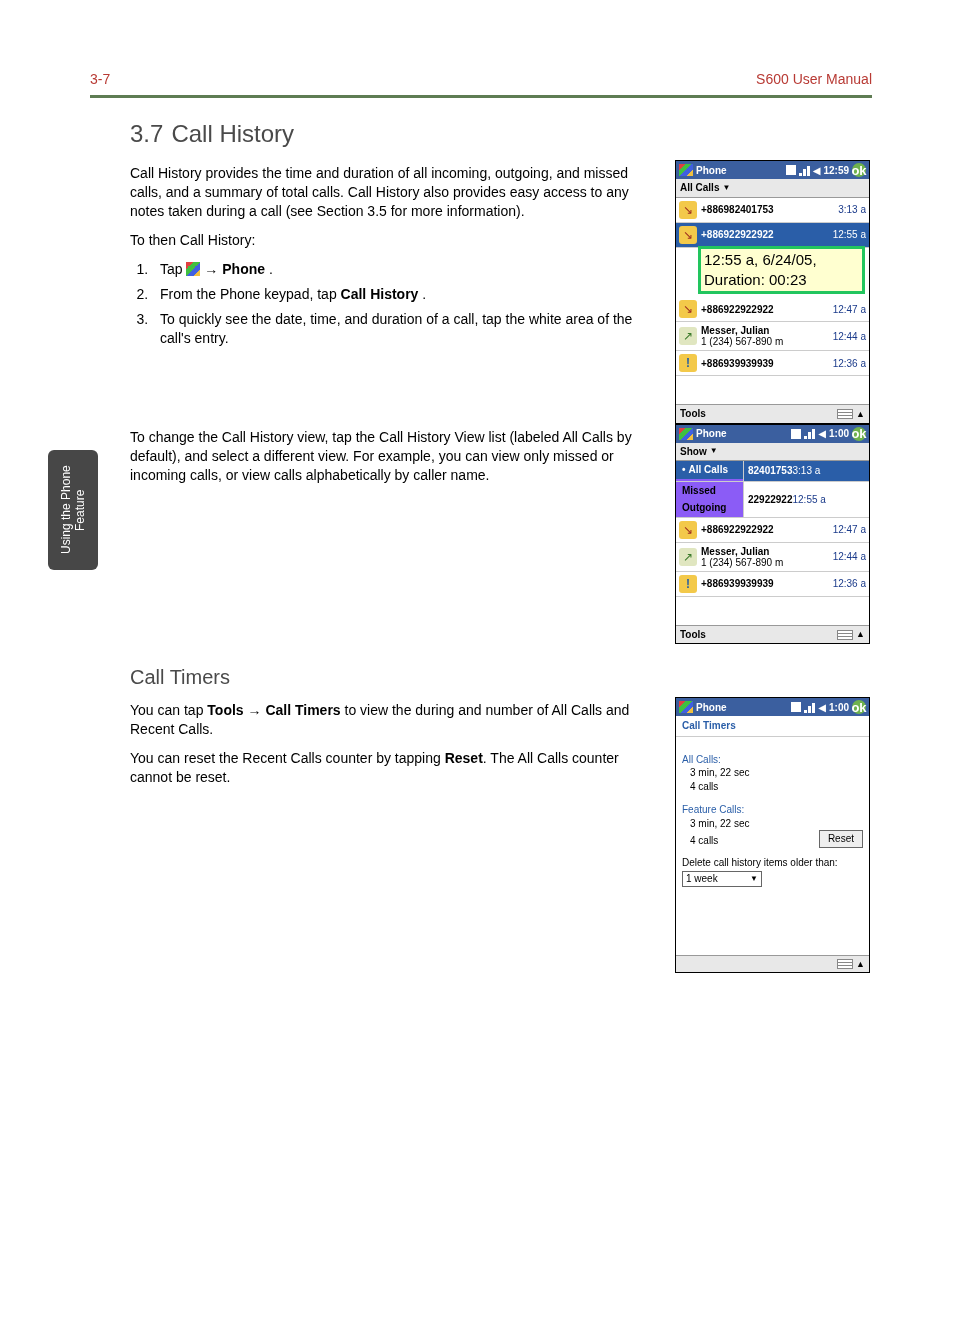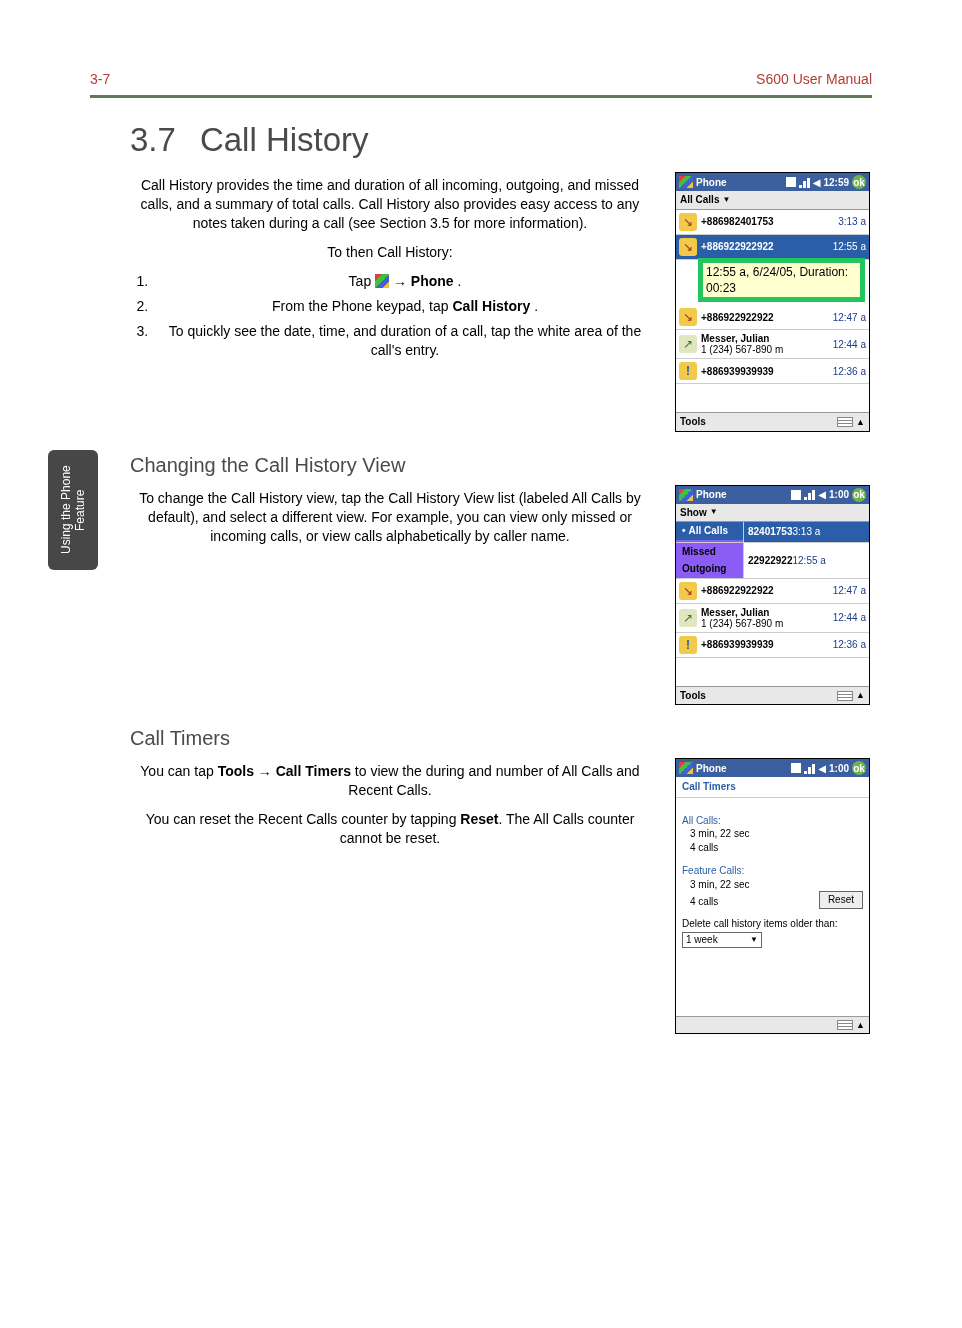--- a/index.html
+++ b/index.html
@@ -36,32 +36,32 @@
     font-size:12px;
     writing-mode: vertical-rl;
     transform: rotate(180deg);
     text-align:center;
     display:flex;
     align-items:center;
     justify-content:center;
     line-height:1.2;
   }
   .content { margin-left:40px; }
-  h1.sec-title { font-size:33px; font-weight:normal; color:#4a4a4a; margin:10px 0 10px; display:flex; gap:24px; }
+  h1.sec-title { font-size:24px; font-weight:normal; color:#4a4a4a; margin:10px 0 10px; display:flex; gap:8px; }
   h2.sub-title { font-size:20px; font-weight:normal; color:#4a4a4a; margin:20px 0 6px; }
   p { margin: 4px 0 10px; max-width:520px; }
   ol.steps { padding-left:22px; margin:6px 0 16px; max-width:520px; }
   ol.steps li { margin:6px 0; padding-left:8px; }
   .start-icon {
     display:inline-block; width:14px; height:14px;
     background: linear-gradient(135deg, #e04040 0 25%, #40c040 0 50%, #4060e0 0 75%, #f0c040 0 100%);
     vertical-align:-2px;
   }
   .two-col { display:flex; gap:20px; align-items:flex-start; }
-  .two-col .text { flex:1; max-width:520px;text-align:center; }
+  .two-col .text { flex:1; max-width:520px; }
   .shot-wrap { width:200px; display:flex; justify-content:flex-end; }
   
   .shot {
     width: 195px;
     border:1px solid #000;
     font-size:10px;
     font-family: Tahoma, Arial, sans-serif;
     background:#fff;
   }
   .shot .titlebar {
@@ -74,21 +74,21 @@
   .shot .titlebar .left { display:flex; align-items:center; gap:3px; }
   .shot .titlebar .icons { display:flex; align-items:center; gap:3px; }
   .shot .flag {
     width:14px; height:12px;
     background: linear-gradient(135deg, #e04040 0 25%, #40c040 0 50%, #4060e0 0 75%, #f0c040 0 100%);
   }
   .shot .ok-badge {
     width:14px; height:14px; border-radius:50%;
     background:#6fb24d; color:#fff;
     display:flex; align-items:center; justify-content:center;
-    font-size:10px; font-weight:bold;
+    font-size:13px; font-weight:bold;
   }
   .shot .sig-icon {
     width:11px; height:11px; display:inline-block;
     background: linear-gradient(to top,#fff 0 30%,transparent 0) left/3px 100% no-repeat,
                 linear-gradient(to top,#fff 0 60%,transparent 0) 4px 0/3px 100% no-repeat,
                 linear-gradient(to top,#fff 0 90%,transparent 0) 8px 0/3px 100% no-repeat;
   }
   .shot .cx-icon { width:10px; height:10px; background:#fff; border:1px solid #fff; }
   .shot .snd-icon { color:#fff; font-size:10px; }
   .shot .subbar {
@@ -114,23 +114,23 @@
   }
   .icn-in { background:#f3c94a; color:#a03020; }
   .icn-out { background:#e0e6c0; color:#3a7a2a; }
   .icn-miss { background:#f3c94a; color:#2a60a0; font-weight:bold; }
   .shot .row .info { flex:1; line-height:1.1; }
   .shot .row .info .n { font-weight:bold; }
   .shot .row .time { color:#1a3a8a; font-size:10px; }
   .shot .row.sel .time { color:#fff; }
   .shot .tip {
     position:relative;
-    background:#ffffd0; border:5px solid #22c55e;
+    background:#ffffd0; border:3px solid #22c55e;
     padding:1px 3px; margin:-2px 4px 3px 22px;
-    font-size:12px; color:#000;
+    font-size:15px; color:#000;
   }
   .shot .footer {
     background:#e8e8e8; border-top:1px solid #999;
     padding:2px 4px; font-weight:bold; color:#000;
     display:flex; justify-content:space-between; align-items:center;
   }
   .shot .footer .kbd {
     width:16px; height:10px; background:#fff;
     border:1px solid #888;
     background-image:
@@ -278,21 +278,20 @@
             <span>Tools</span>
             <span style="display:flex;gap:3px;align-items:center">
               <span class="kbd"></span>
               <span class="up">▲</span>
             </span>
           </div>
         </div>
       </div>
     </div>
 
-    <h2 class="sub-title">Changing the Call History View</h2>
     <div class="two-col">
       <div class="text">
         <p>To change the Call History view, tap the Call History View list (labeled All Calls by default), and select a different view. For example, you can view only missed or incoming calls, or view calls alphabetically by caller name.</p>
       </div>
 
       <div class="shot-wrap">
         <div class="shot">
           <div class="titlebar">
             <div class="left">
               <span class="flag"></span>

